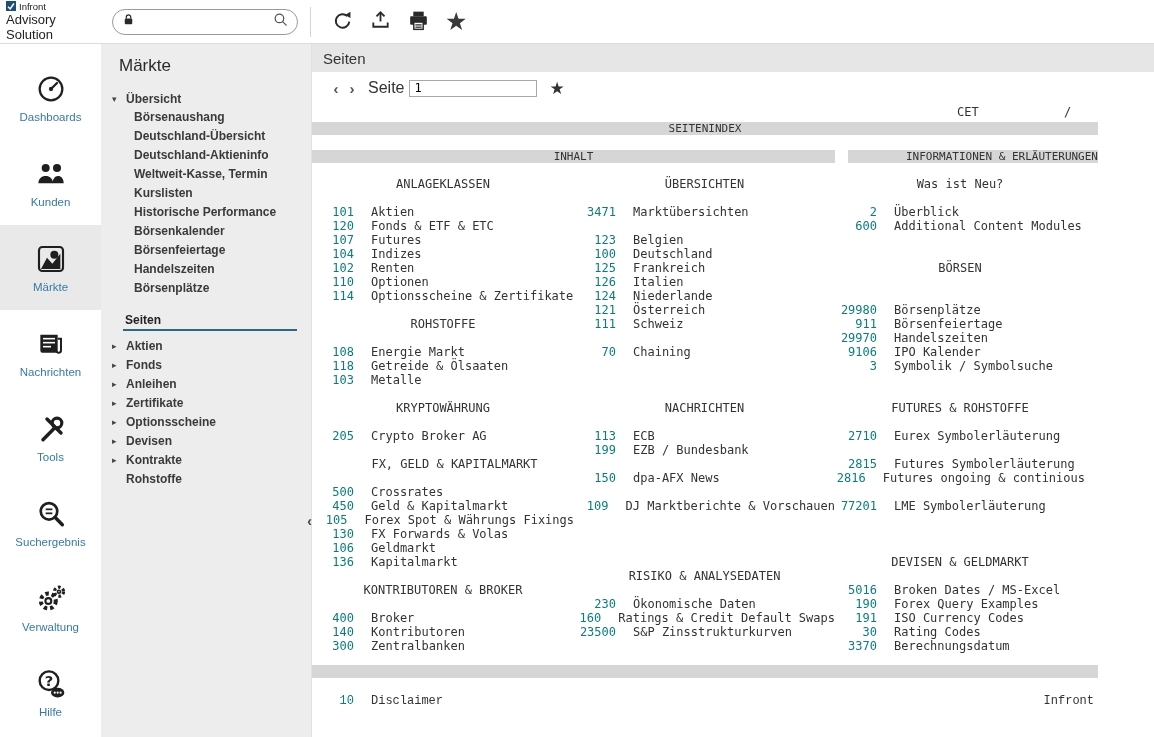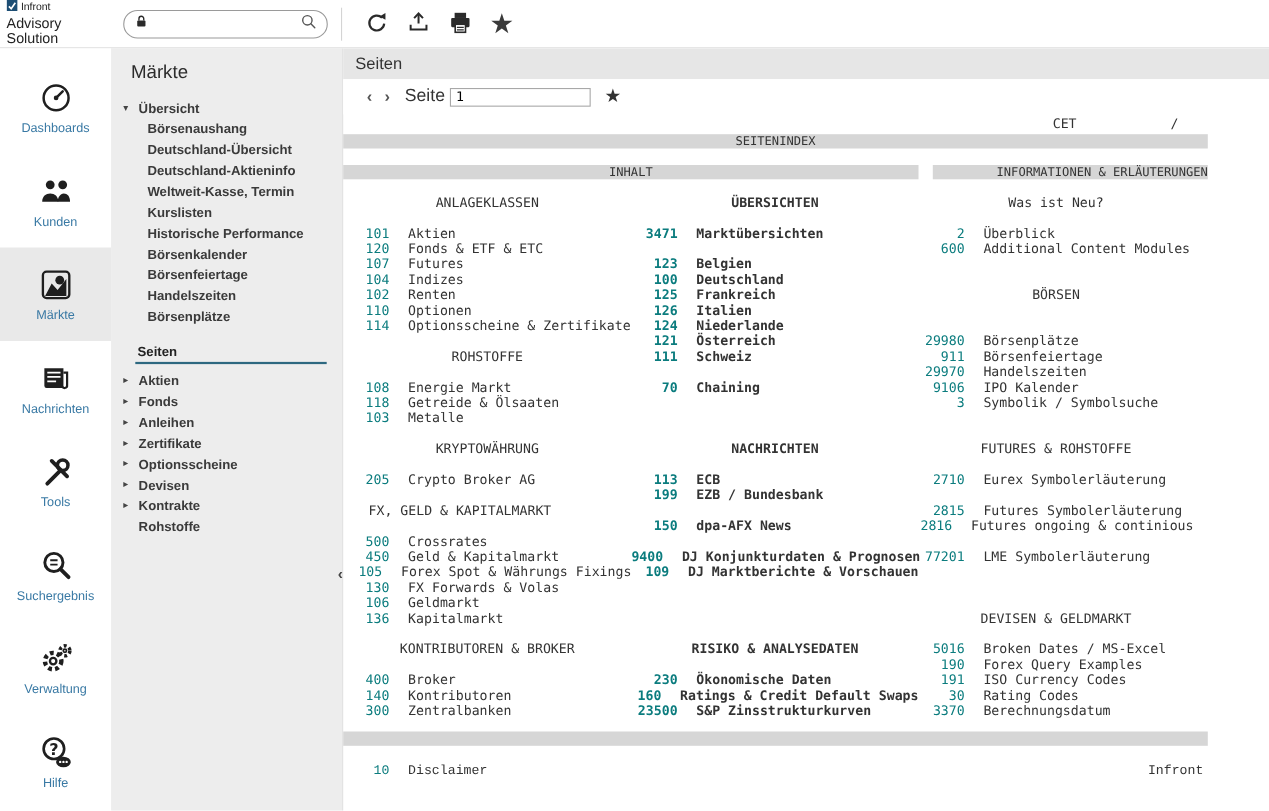--- a/index.html
+++ b/index.html
@@ -67,26 +67,26 @@
   .cet { position:absolute; left:645px; top:1px; }
   .slash { position:absolute; left:752px; top:1px; }
   .gbar { background:#d6d6d6; height:13px; line-height:13px; text-align:center;
           font-size:11px; color:#333; }
   .gbar.idx { width:786px; margin-top:2px; }
   .bars-row { display:flex; margin-top:15px; }
   .gbar.inhalt { width:523px; }
   .gbar.info { width:250px; margin-left:13px;text-align:right; }
   .columns { display:flex; margin-top:14px; }
   .pcol { width:262px; }
-  .pcol.c2 { width:261px;font-weight:bold; }
+  .pcol.c2 { width:261px; }
   .pcol.c3 { width:250px; }
   .prow { height:14px; line-height:14px; white-space:nowrap; }
   .prow.item { display:flex; cursor:pointer; }
   .prow.h { text-align:center; color:#333; }
-  .prow.h.left { text-align:left; padding-left:23px; }
+  .prow.h.left { text-align:center; padding-left:23px; }
   .num { display:inline-block; width:42px; text-align:right; color:#0b7c7e; }
   .lbl { margin-left:17px; color:#333; }
   .gbar.bottom { width:786px; margin-top:12px; }
   .footer-row { display:flex; margin-top:16px; width:786px;font-family:Liberation Mono, monospace; }
   .footer-row .brand { margin-left:auto; margin-right:4px; }
 </style>
 </head>
 <body>
 
 <div class="screen">
@@ -466,24 +466,20 @@
                 <span class="num">199</span>
                 <span class="lbl">EZB / Bundesbank</span>
               </div>
               <div class="prow blank">&nbsp;</div>
               <div class="prow item">
                 <span class="num">150</span>
                 <span class="lbl">dpa-AFX News</span>
               </div>
               <div class="prow blank">&nbsp;</div>
               <div class="prow item">
-                <span class="num">9400</span>
-                <span class="lbl">DJ Konjunkturdaten &amp; Prognosen</span>
-              </div>
-              <div class="prow item">
                 <span class="num">109</span>
                 <span class="lbl">DJ Marktberichte &amp; Vorschauen</span>
               </div>
               <div class="prow blank">&nbsp;</div>
               <div class="prow blank">&nbsp;</div>
               <div class="prow blank">&nbsp;</div>
               <div class="prow blank">&nbsp;</div>
               <div class="prow h">RISIKO &amp; ANALYSEDATEN</div>
               <div class="prow blank">&nbsp;</div>
               <div class="prow item">

